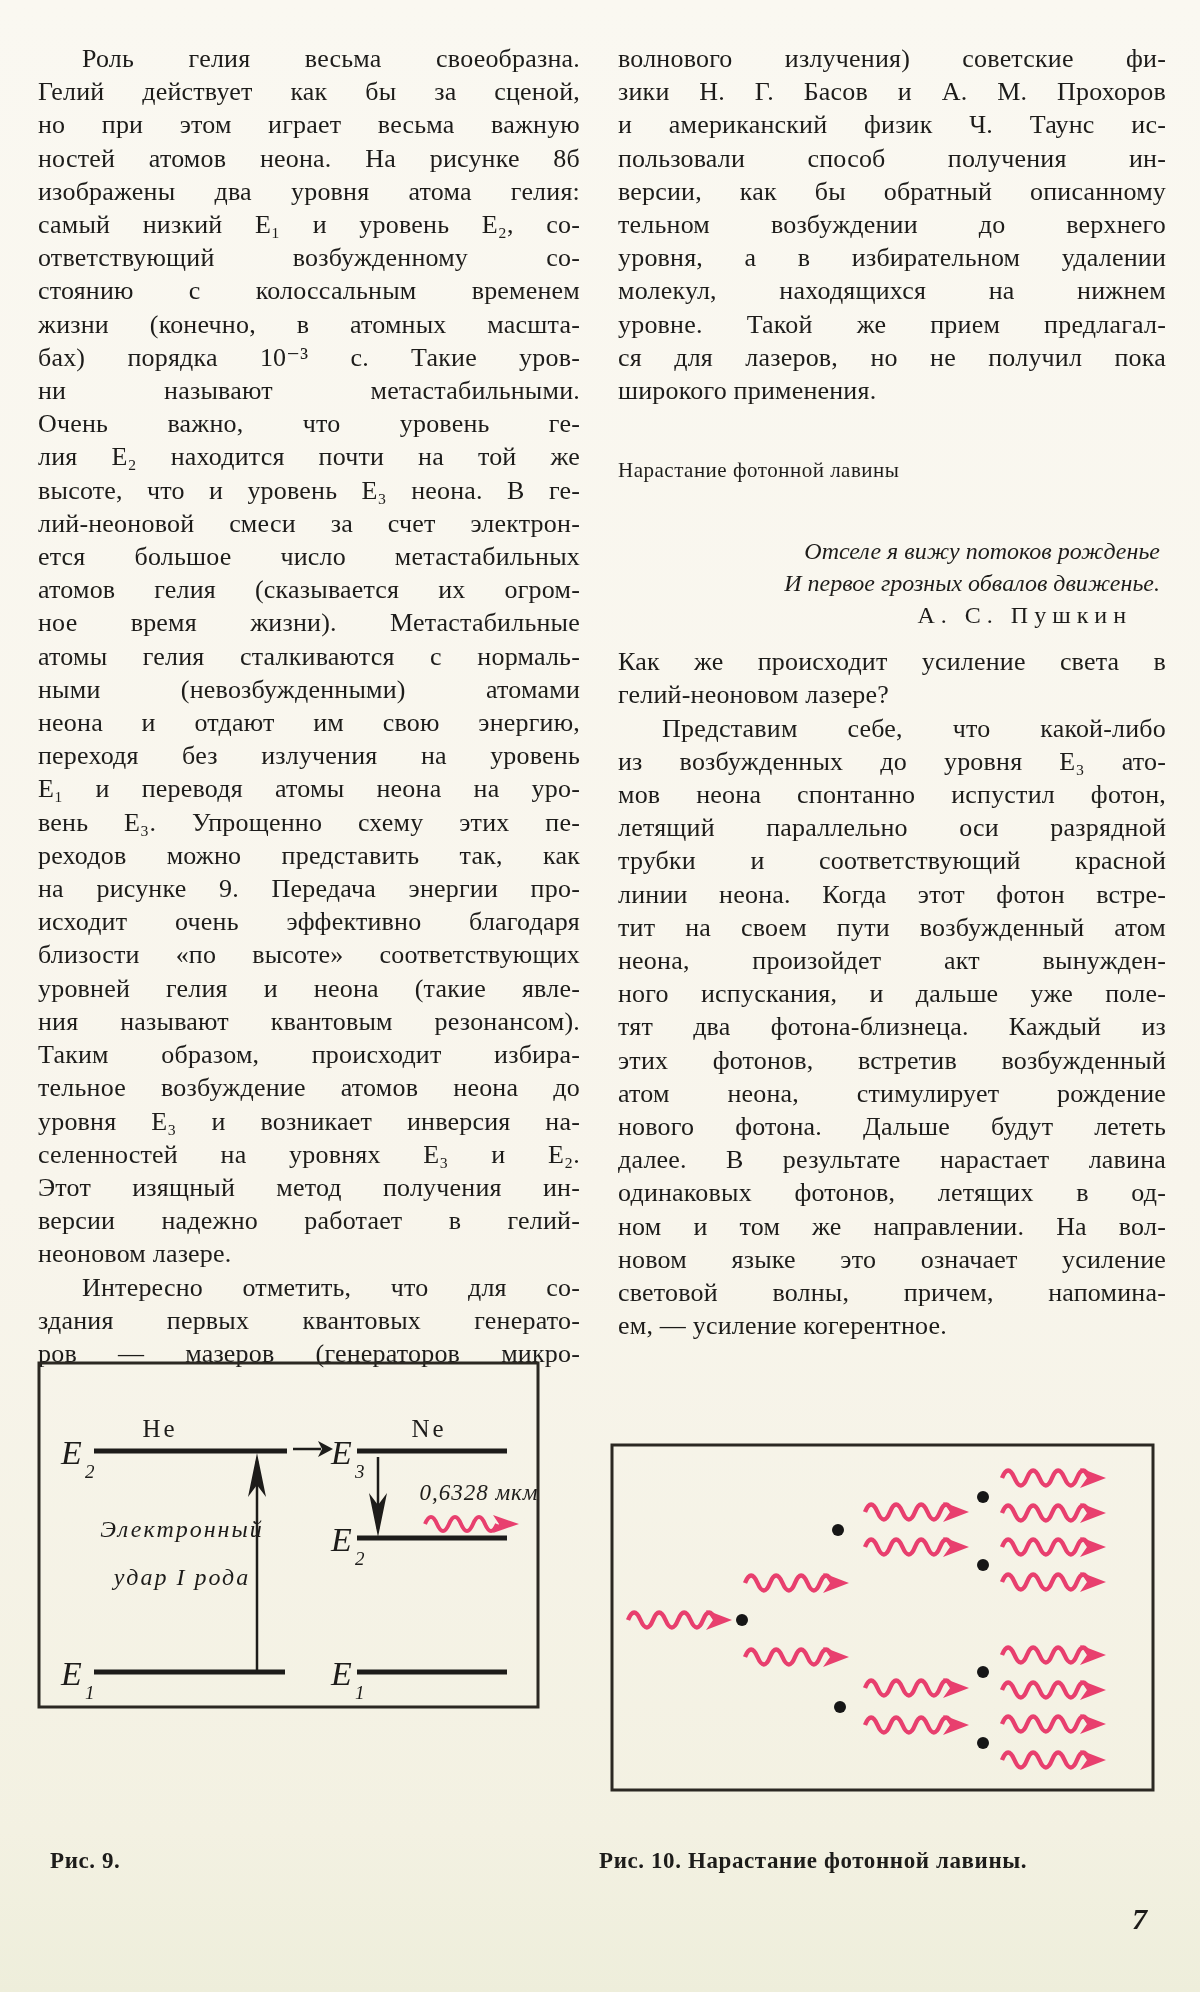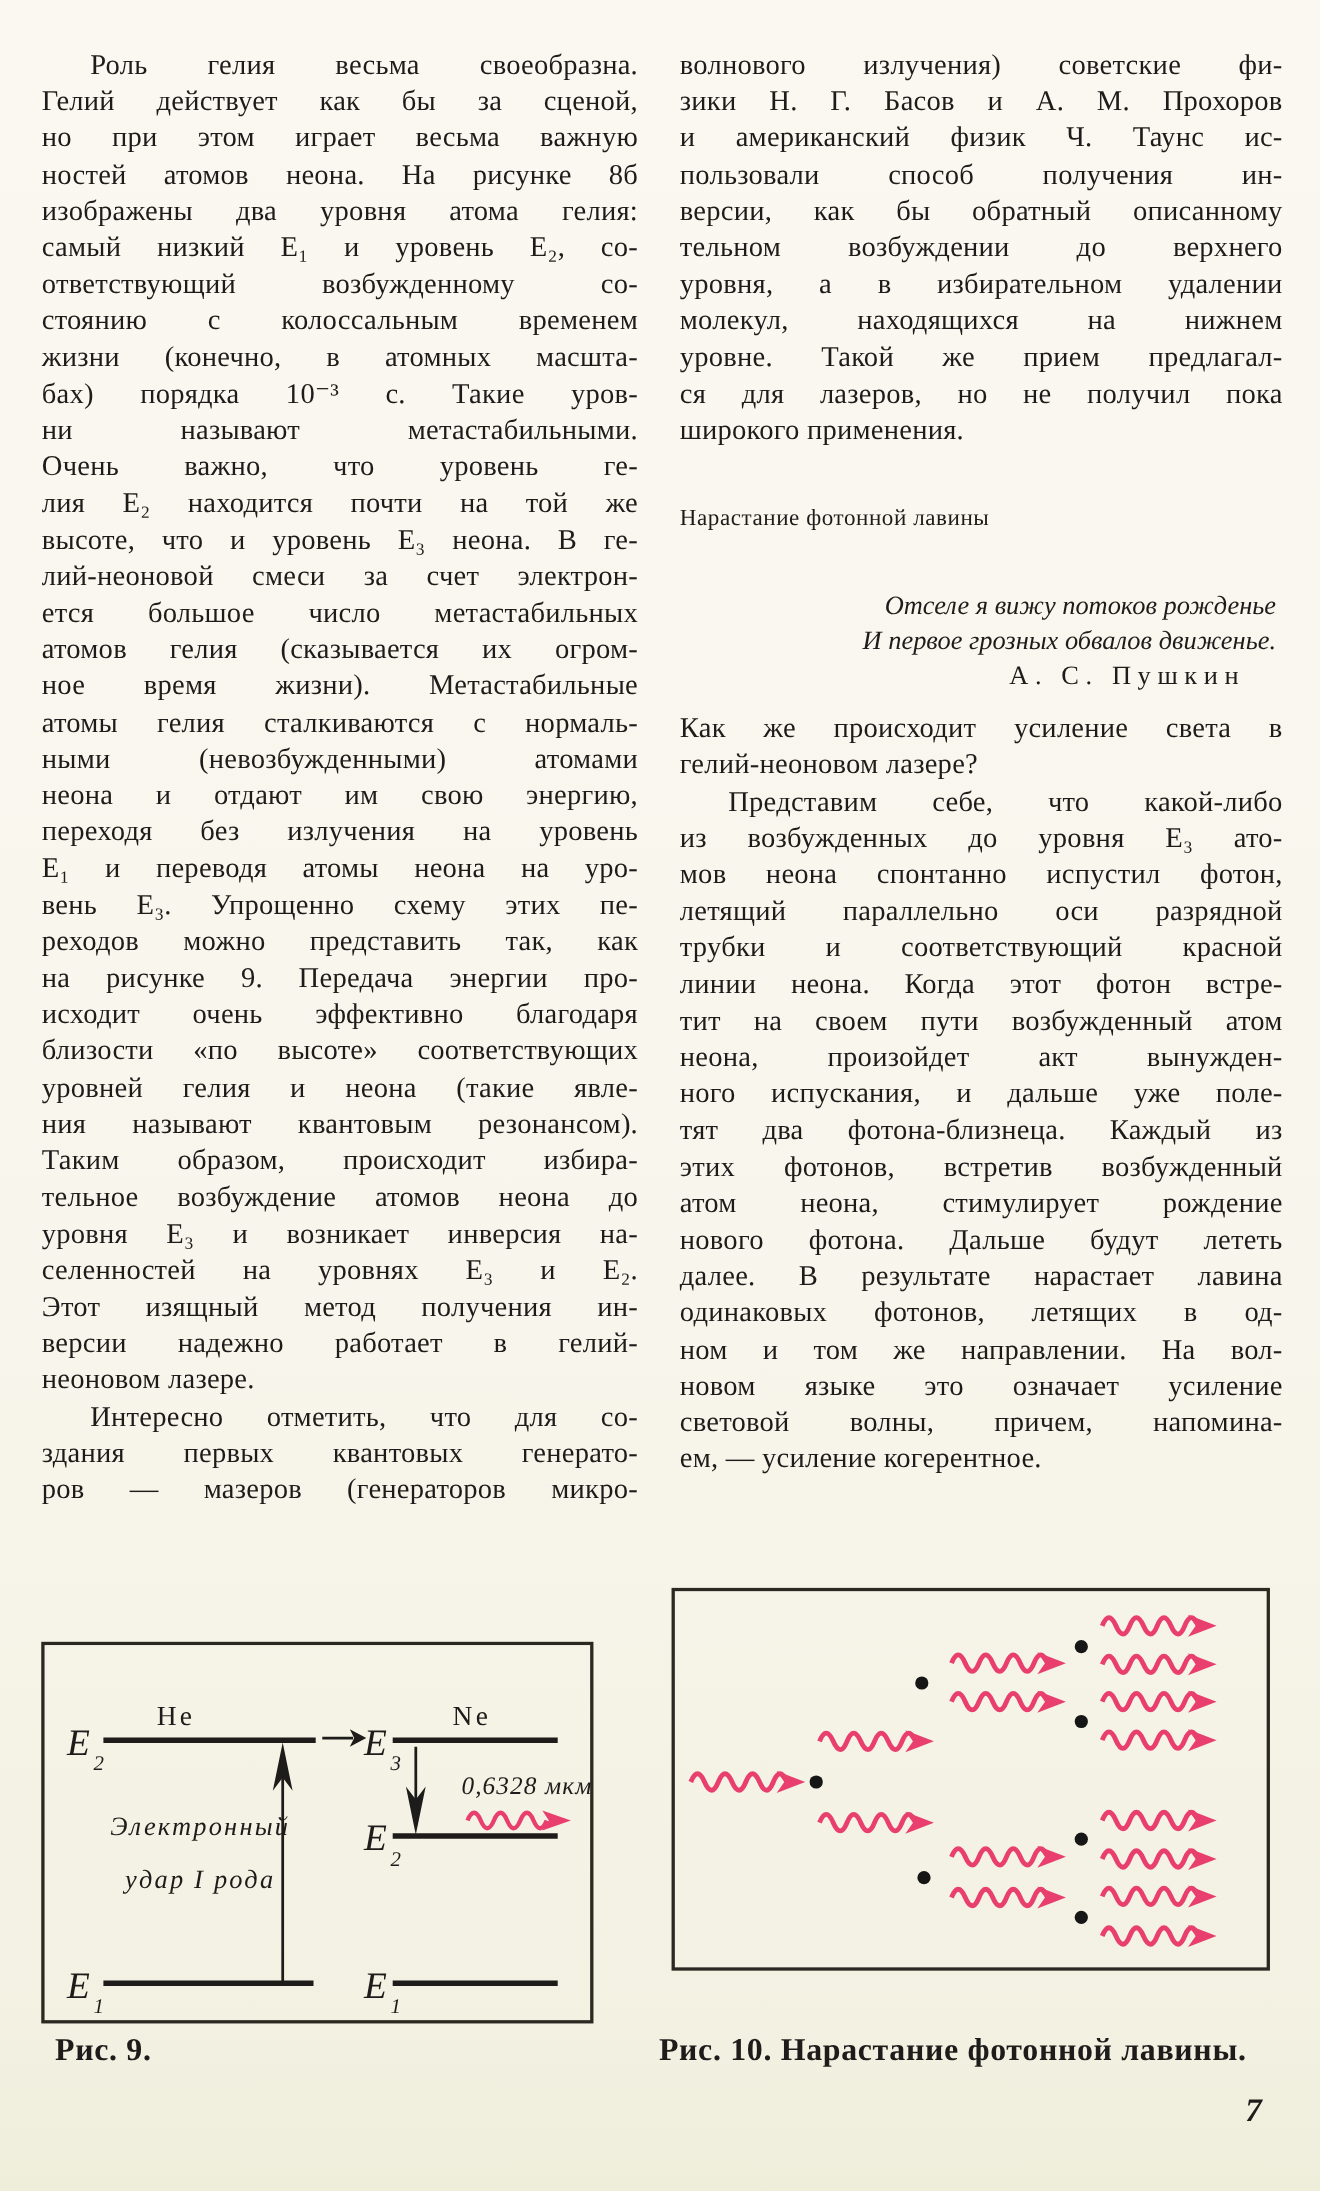--- a/index.html
+++ b/index.html
@@ -26,25 +26,25 @@
   .section-heading{
     margin-top:46px;
     font-weight:normal;
     font-size:21px;line-height:34px;
     letter-spacing:0.5px;
   }
   .poem{margin-top:48px;font-style:italic;font-size:24px;line-height:32px;text-align:right;padding-right:6px;}
   .poem-author{font-style:normal;font-size:24px;line-height:32px;text-align:right;padding-right:34px;letter-spacing:6px;}
   .para2{margin-top:14px;}
   .figure{position:absolute;}
-  .fig9{left:37px;top:1492px;width:590px;height:348px;}
+  .fig9{left:37px;top:1361px;width:590px;height:348px;}
   .fig10{left:610px;top:1443px;width:545px;height:349px;}
   .fig-caption{
     position:absolute;top:1848px;
-    font-weight:bold;font-size:29px;letter-spacing:0.6px;
+    font-weight:bold;font-size:23px;letter-spacing:0.6px;
     color:#1d1c1a;
     text-align:right;
   }
   .cap9{left:50px;}
   .cap10{left:599px;}
   .page-number{
     position:absolute;left:1132px;top:1902px;
     font-weight:bold;font-style:italic;font-size:30px;
   }
   

